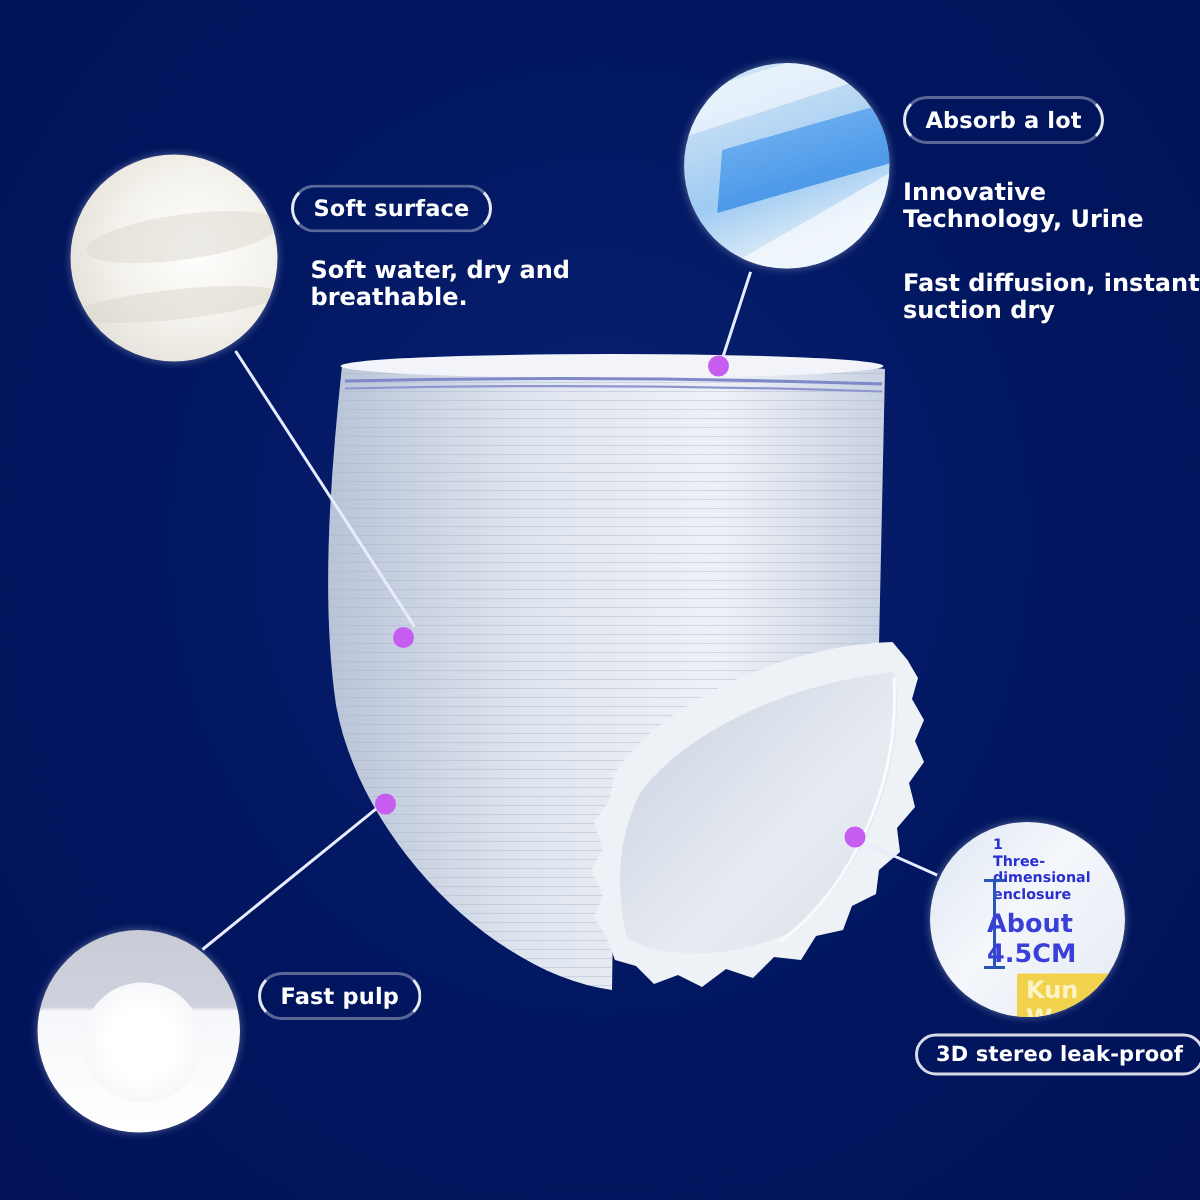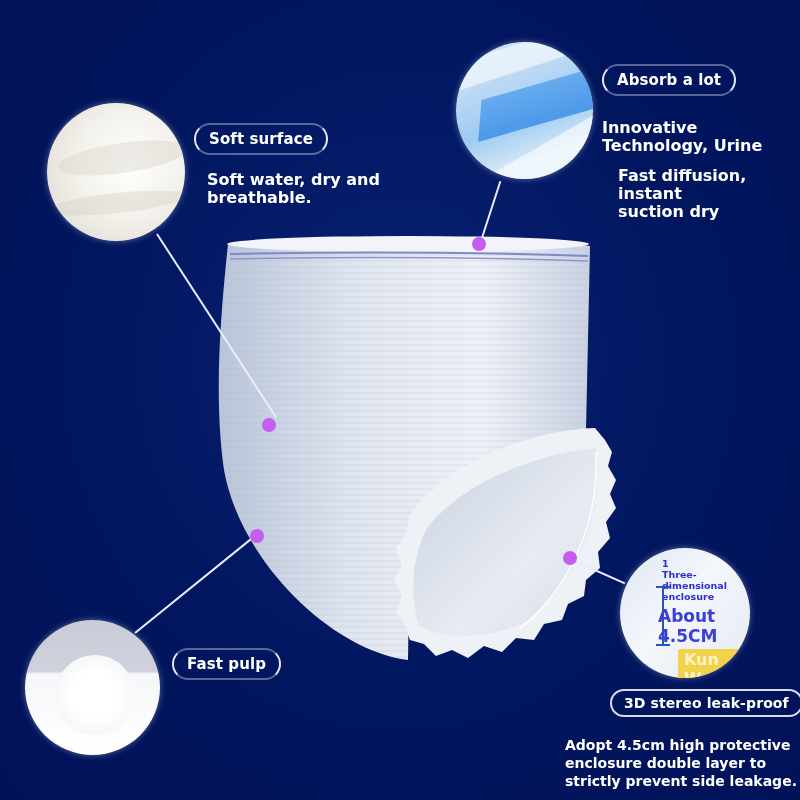--- a/index.html
+++ b/index.html
@@ -88,22 +88,19 @@
   <div class="dot" style="left:250px;top:529px;"></div>
   <div class="dot" style="left:563px;top:551px;"></div>
 
   <div class="pill half" style="left:194px;top:123px;">Soft surface</div>
   <div class="desc" style="left:207px;top:171px;">Soft water, dry and
 breathable.</div>
 
   <div class="pill half" style="left:602px;top:64px;">Absorb a lot</div>
   <div class="desc" style="left:602px;top:119px;">Innovative
 Technology, Urine</div>
-  <div class="desc" style="left:602px;top:167px;margin-left:16px;">Fast diffusion, instant
+  <div class="desc" style="left:602px;top:180px;">Fast diffusion, instant
 suction dry</div>
 
   <div class="pill half" style="left:172px;top:648px;">Fast pulp</div>
 
   <div class="pill" style="left:610px;top:689px;font-size:14px;padding:4px 12px;">3D stereo leak-proof</div>
-  <div class="desc" style="left:565px;top:736px;font-size:14px;line-height:18px;">Adopt 4.5cm high protective
-enclosure double layer to
-strictly prevent side leakage.</div>
 </div>
 
 </body></html>

